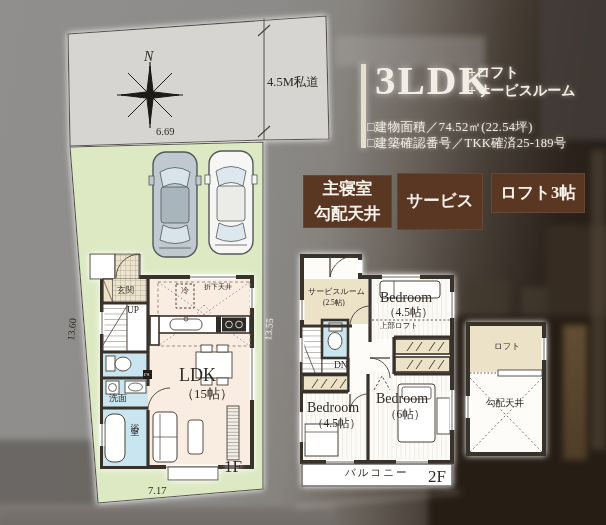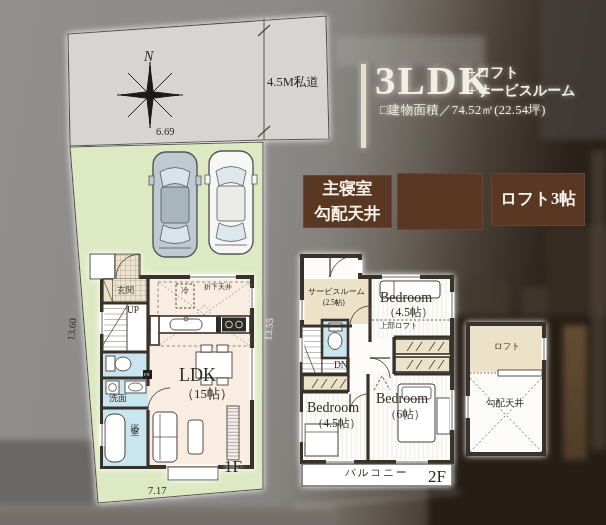--- a/index.html
+++ b/index.html
@@ -317,25 +317,27 @@
   <span class="lbl" style="left:345px;top:468px;font-size:10.5px;letter-spacing:2px;">バルコニー</span>
   <span class="lbl glowtxt" style="left:428px;top:468px;font-size:17px;">2F</span>
 
   <span class="lbl" style="left:494px;top:342px;font-size:8.5px;">ロフト</span>
   <span class="lbl" style="left:486px;top:399px;font-size:9.5px;">勾配天井</span>
 
   <div class="bar" style="left:361px;top:64px;width:5px;height:84px;"></div>
   <div class="title-main" style="left:375px;top:56px;text-align:center;">3LDK</div>
   <div class="title-sub" style="left:468px;top:64px;">+ロフト</div>
   <div class="title-sub" style="left:468px;top:82px;">+サービスルーム</div>
-  <div class="spec" style="left:367px;top:102px;margin-left:13px;">□建物面積／74.52㎡(22.54坪)</div>
+  <div class="spec" style="left:367px;top:119px;">□建物面積／74.52㎡(22.54坪)</div>
+  <div class="spec" style="left:367px;top:135px;">□建築確認番号／TKK確済25-189号</div>
 
   <div class="badge" style="left:303px;top:175px;width:89px;height:53px;">
     <span>主寝室</span>
     <span>勾配天井</span>
   </div>
   <div class="badge" style="left:397px;top:173px;width:86px;height:57px;">
+    <span>サービス</span>
   </div>
-  <div class="badge" style="left:491px;top:173px;width:94px;height:53px;">
+  <div class="badge" style="left:491px;top:173px;width:94px;height:40px;">
     <span>ロフト3帖</span>
   </div>
 
 </div>
 
 </body></html>

